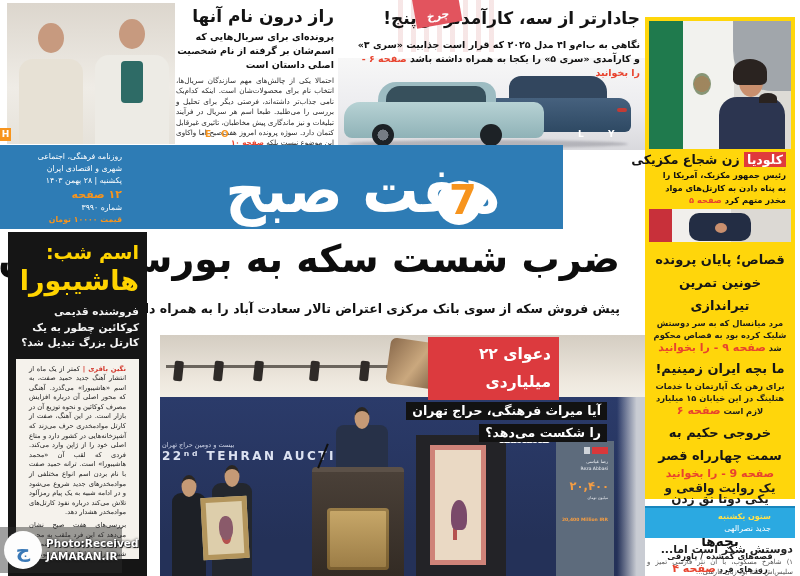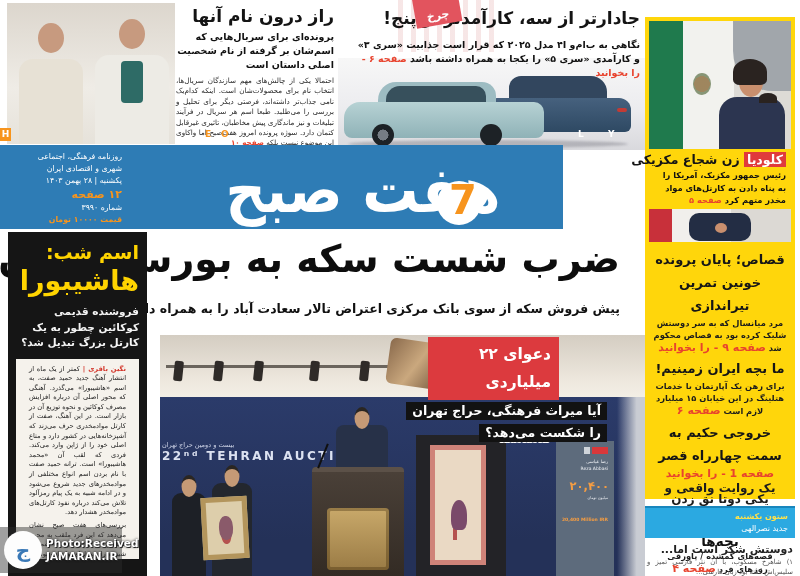--- a/index.html
+++ b/index.html
@@ -96,21 +96,21 @@
   .yc-sub{ font-size:8.3px; font-weight:bold; line-height:11.8px; color:#1c1c1c; margin-top:1px; margin-bottom:3px;}
   .yc-sub .ref, .yc-ref{ font-size:11px; }
   .yc-ref{ display:block; margin-bottom:3px; }
   .yc-kicker{ font-size:12px; font-weight:bold; line-height:11px; color:#1c1c1c; }
   .yc-big{ font-size:13.5px; font-weight:bold; line-height:17px; color:#111; }
   .ybox{ background:#fff; margin-top:4px; padding:3px 4px; font-size:11px; font-weight:bold; line-height:14.5px; color:#141414;}
   .ybox .ref{ font-size:8px; }
 
   
   .sunday{ left:645px; top:506px; width:150px; height:32px; background:#2ba9e1; border-top:2px solid #1886bd;
-    padding:3px 7px; text-align:right; }
+    padding:3px 24px; text-align:right; }
   .sun-label{ font-size:8px; font-weight:bold; color:#ffe24a; line-height:12px; }
   .sun-author{ font-size:8px; color:#fff; line-height:12px; }
   .sun-art{ left:645px; top:543px; width:150px; height:33px; overflow:hidden; padding:0 2px; }
   .sun-title{ font-size:11px; font-weight:bold; color:#222; text-align:right; }
   .sun-body{ font-size:6.8px; line-height:9.5px; color:#555; text-align:justify; margin-top:2px; }
 
   
   .mast{ left:0; top:145px; width:563px; height:84px; background:#2e7cb5; }
   .mast-info{ left:8px; top:151px; width:114px; text-align:right; }
   .mi{ font-size:7.8px; color:#fff; line-height:12px; }
@@ -269,21 +269,21 @@
     <div class="yc-sub">
       <span>مرد میانسال که به سر دوستش شلیک کرده بود به قصاص محکوم شد</span>
       <span class="ref">صفحه ۹ - را بخوانید</span>
     </div>
     <div class="yc-title">ما بچه ایران زمینیم!</div>
     <div class="yc-sub">
       <span>برای رهن یک آپارتمان با خدمات هتلینگ در این خیابان ۱۵ میلیارد لازم است</span>
       <span class="ref">صفحه ۶</span>
     </div>
     <div class="yc-title">خروجی حکیم به سمت چهارراه قصر</div>
-    <span class="ref yc-ref">صفحه 1 - را بخوانید</span>
+    <span class="ref yc-ref">صفحه 9 - را بخوانید</span>
     <div class="yc-kicker">یک روایت واقعی و یکی دوتا نق زدن خفیف</div>
     <div class="yc-big">من و عباس و بقیه بچه‌ها</div>
     <div class="yc-sub">
       <span>قصه‌های گمشده / پاورقی روزهای فرد</span>
       <span class="ref">صفحه ۴</span>
     </div>
     <div class="ybox">
       <span>سرمربی استقلال در محاصره مصدومیت و بدشانسی</span>
       <span class="ref">صفحه ۸</span>
     </div>

